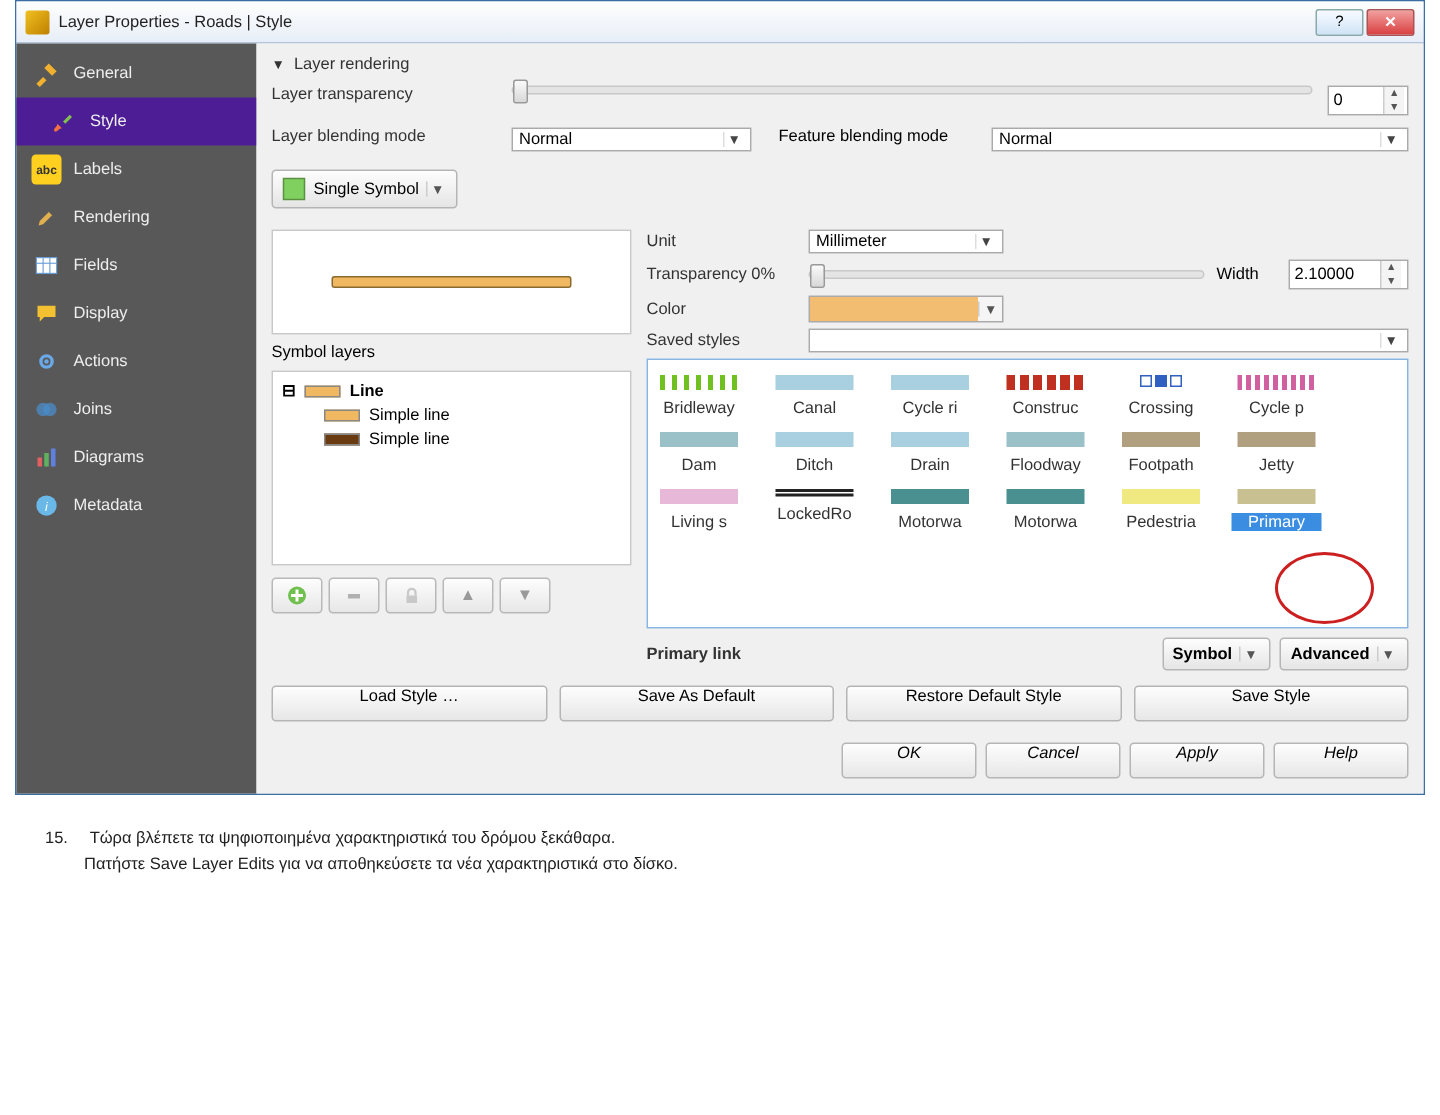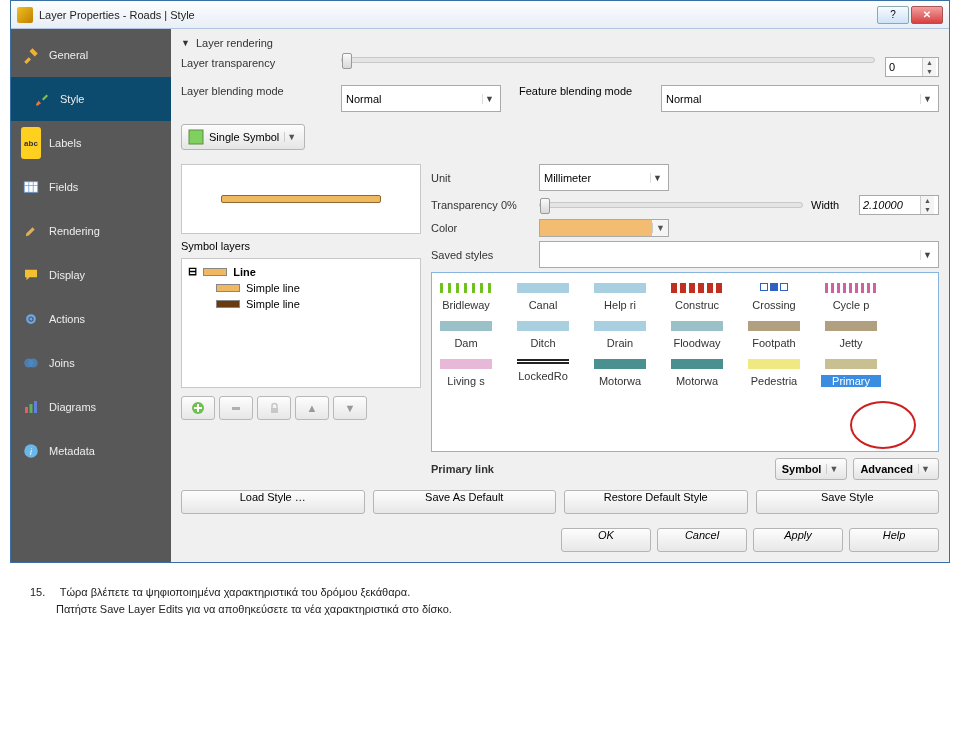--- a/index.html
+++ b/index.html
@@ -7,35 +7,35 @@
   .window { border: 1px solid #3a6fa5; background: #f0f0f0; width: 940px; margin: 0 auto; }
   .titlebar { background: linear-gradient(#fdfefe,#e8eef7); height: 28px; display:flex; align-items:center; padding:0 6px; border-bottom:1px solid #b1c5de;}
   .titlebar .appicon { width:16px; height:16px; background: linear-gradient(135deg,#f0c020,#c08000); border-radius:2px; margin-right:6px;}
   .titlebar .title { flex:1; color:#222;}
   .titlebar .winbtns { display:flex; gap:2px;}
   .winbtn { width:32px; height:18px; border:1px solid #8aa; background:linear-gradient(#f8fbff,#cfe3f6); border-radius:2px; display:flex; align-items:center; justify-content:center; font-size:10px;}
   .winbtn.close { background:linear-gradient(#f2a0a0,#d94040); border-color:#a55; color:#fff; font-weight:bold;}
   .body { display:flex; }
   .sidebar { width:160px; background:#585858; padding:4px 0; color:#eee;}
   .side-item { display:flex; align-items:center; gap:8px; padding:6px 10px; cursor:default;}
-  .side-item.selected { background:#0c4a6e;padding-left:21px; }
-  .side-ico { width:20px; height:32px; display:flex; align-items:center; justify-content:center; border-radius:3px;}
+  .side-item.selected { background:#4c1d95;padding-left:21px; }
+  .side-ico { width:20px; height:20px; display:flex; align-items:center; justify-content:center; border-radius:3px;}
   .side-ico svg { width:18px; height:18px;}
   .content { flex:1; background:#f0f0f0; padding:6px 10px 0 10px; display:flex; flex-direction:column; gap:4px;}
   .section-hd { display:flex; align-items:center; gap:6px; color:#333; font-weight:500; padding:2px 0;}
   .tri { font-size:9px;}
   .row { display:flex; align-items:flex-start; gap:10px; padding:2px 0;}
   .label { width:150px; color:#333;}
   .slider { flex:1; height:6px; background:#e4e4e4; border:1px solid #c8c8c8; border-radius:3px; position:relative;}
   .slider .thumb { position:absolute; left:0; top:-5px; width:10px; height:16px; background:linear-gradient(#fafafa,#d8d8d8); border:1px solid #999; border-radius:2px;}
   .spin { width:54px; height:20px; display:flex; border:1px solid #aaa; background:#fff;}
   .spin input{ border:0; width:36px; padding:0 3px; font-size:11px;}
   .spin .ar { width:14px; display:flex; flex-direction:column;}
   .spin .ar div{ flex:1; border-left:1px solid #ccc; display:flex;align-items:center;justify-content:center; font-size:7px; color:#555; background:#f4f4f4;}
-  .combo { height:27px; border:1px solid #aaa; background:#fff; display:flex; align-items:center; padding:0 4px; gap:4px;}
+  .combo { height:16px; border:1px solid #aaa; background:#fff; display:flex; align-items:center; padding:0 4px; gap:4px;}
   .combo .cv { flex:1; }
   .combo .dd { width:14px; text-align:center; color:#444; font-size:9px; border-left:1px solid #ddd;}
   .btncombo { height:26px; border:1px solid #b5b5b5; background:linear-gradient(#fdfdfd,#e5e5e5); border-radius:3px; display:inline-flex; align-items:center; padding:0 6px; gap:5px;}
   .btncombo .ico { width:16px; height:16px; display:flex;align-items:center;justify-content:center;}
   .small-dd { width:14px; border-left:1px solid #ccc; text-align:center; font-size:9px; color:#555;}
   .midgrid { display:flex; gap:10px; margin-top:4px;}
   .leftcol { width:240px; display:flex; flex-direction:column; gap:6px;}
   .preview { height:70px; border:1px solid #c8c8c8; background:#fff; display:flex; align-items:center; justify-content:center;}
   .preview .swline { width:160px; height:8px; background:#f0b860; border:1px solid #8a6a30; border-radius:2px;}
   .tree { border:1px solid #c8c8c8; background:#fff; height:130px; padding:4px 6px; font-size:11px;}
@@ -98,35 +98,35 @@
       </div>
       <div class="side-item">
         <span class="side-ico" style="background:#ffd020;border-radius:3px">
             <span style="font-size:8px;color:#333;font-weight:bold">abc</span>
           </span>
         <span>Labels</span>
       </div>
       <div class="side-item">
         <span class="side-ico">
             <svg viewBox="0 0 24 24">
+              <path fill="#e0b050" d="M5 19l4-1 8-8-3-3-8 8z"></path>
+            </svg>
+          </span>
+        <span>Rendering</span>
+      </div>
+      <div class="side-item">
+        <span class="side-ico">
+            <svg viewBox="0 0 24 24">
               <rect x="3" y="5" width="18" height="14" fill="#fff" stroke="#6a9ed8"></rect>
               <line x1="3" y1="10" x2="21" y2="10" stroke="#6a9ed8"></line>
               <line x1="9" y1="5" x2="9" y2="19" stroke="#6a9ed8"></line>
               <line x1="15" y1="5" x2="15" y2="19" stroke="#6a9ed8"></line>
             </svg>
           </span>
         <span>Fields</span>
-      </div>
-      <div class="side-item">
-        <span class="side-ico">
-            <svg viewBox="0 0 24 24">
-              <path fill="#e0b050" d="M5 19l4-1 8-8-3-3-8 8z"></path>
-            </svg>
-          </span>
-        <span>Rendering</span>
       </div>
       <div class="side-item">
         <span class="side-ico">
             <svg viewBox="0 0 24 24">
               <path fill="#f2c030" d="M4 5h16v10H10l-4 4v-4H4z"></path>
             </svg>
           </span>
         <span>Display</span>
       </div>
       <div class="side-item">
@@ -267,21 +267,21 @@
                 <span class="dd">▼</span>
             </div>
           </div>
           <div class="prow">
             <div class="plabel">Transparency 0%</div>
             <div class="slider" style="flex:1">
                 <div class="thumb"></div>
               </div>
             <div style="width:40px;">Width</div>
             <div class="spin" style="width:80px">
-              <input style="width: 60px; font-style: italic;" value="2.10000">
+              <input style="width: 60px;" value="2.10000">
               <div class="ar">
                   <div>▲</div>
                   <div>▼</div>
                 </div>
             </div>
           </div>
           <div class="prow">
             <div class="plabel">Color</div>
             <div class="colorbox" style="width:130px;flex:0 0 130px">
                 <div class="c"></div>
@@ -301,21 +301,21 @@
               <div class="sitem">
                   <div class="sw2" style="background:linear-gradient(90deg,#70c020 40%,transparent 40%) 0/8px 100%"></div>
                   <div class="lab">Bridleway</div>
                 </div>
               <div class="sitem">
                   <div class="sw2" style="background:#a8d0e0"></div>
                   <div class="lab">Canal</div>
                 </div>
               <div class="sitem">
                   <div class="sw2" style="background:#a8d0e0"></div>
-                  <div class="lab">Help ri</div>
+                  <div class="lab">Cycle ri</div>
                 </div>
               <div class="sitem">
                   <div class="sw2" style="background:repeating-linear-gradient(90deg,#c03020 0 6px,transparent 6px 9px)"></div>
                   <div class="lab">Construc</div>
                 </div>
               <div class="sitem">
                   <div class="sw2" style="display:flex;gap:2px;justify-content:center">
                     <span style="width:8px;height:8px;border:1px solid #3060c0"></span>
                     <span style="width:8px;height:8px;border:1px solid #3060c0;background:#3060c0"></span>
                     <span style="width:8px;height:8px;border:1px solid #3060c0"></span>

